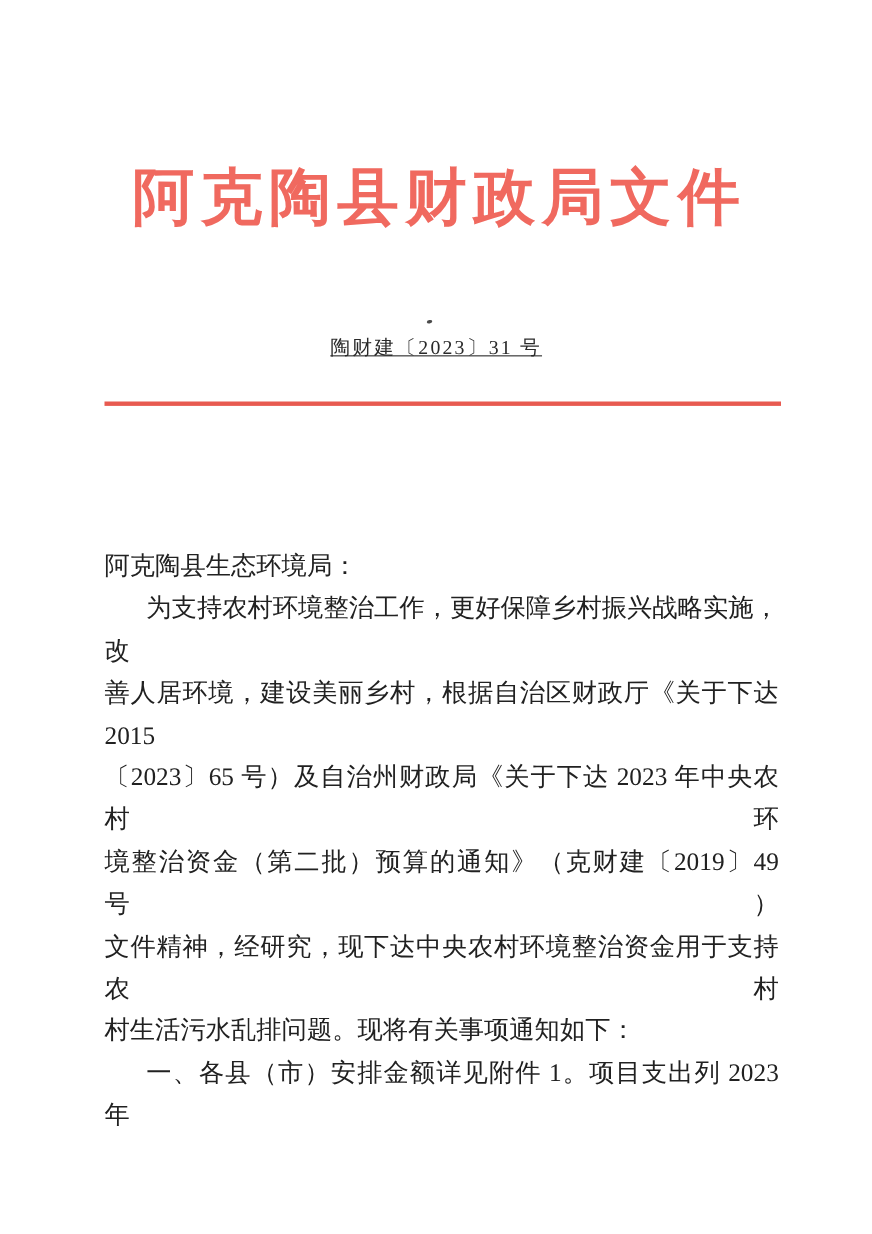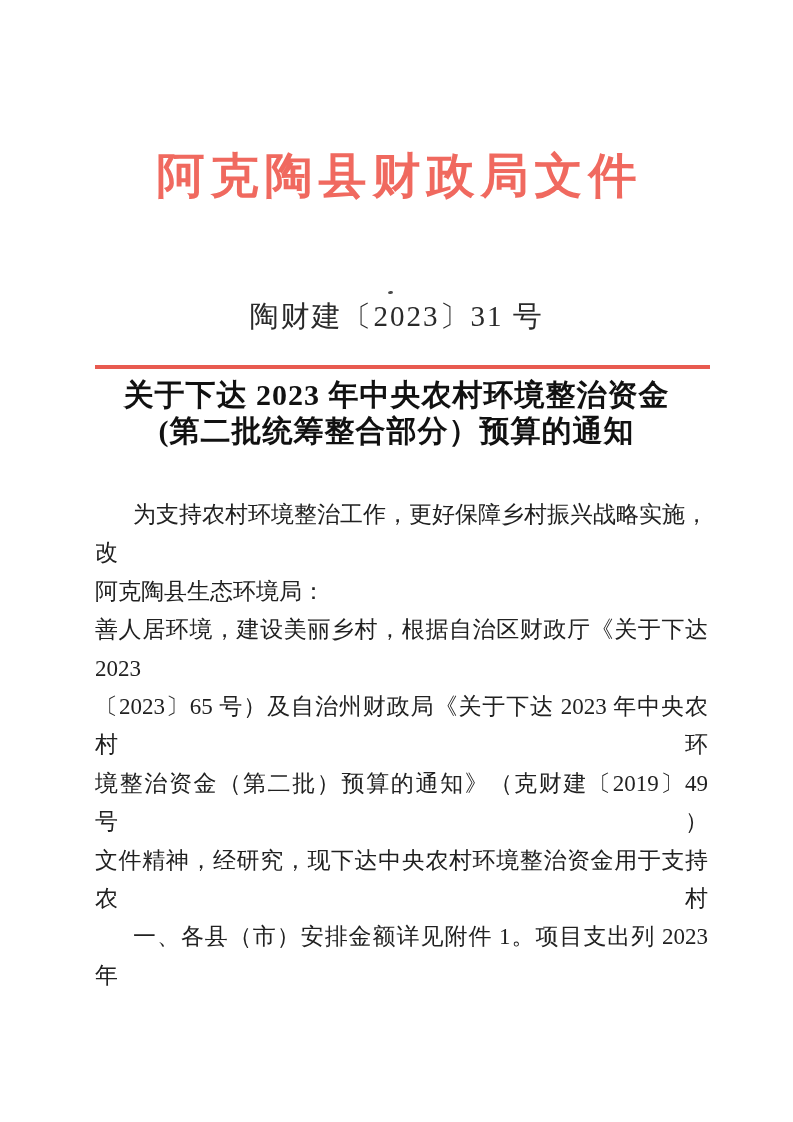--- a/index.html
+++ b/index.html
@@ -12,38 +12,39 @@
     overflow: hidden;
     font-family: "Liberation Serif", "DejaVu Serif", serif;
     color: #1e1e1e;
   }
   .org-title {
     position: absolute;
     top: 150px;
     left: 0;
     width: 100%;
     text-align: center;
-    font-size: 48px;
+    font-size: 56px;
     font-weight: bold;
     letter-spacing: 6px;
     text-indent: 6px;
     line-height: 1.1;
     color: #f0695f;
     white-space: nowrap;
   }
   .doc-number {
     position: absolute;
     top: 302px;
     left: 0;
     width: 100%;
     text-align: center;
-    font-size: 29px;
+    font-size: 18px;
     letter-spacing: 2px;
     line-height: 28px;
     color: #2a2a2a;
+    text-decoration: underline;
   }
   .speck {
     position: absolute;
     top: 291px;
     left: 388px;
     width: 5px;
     height: 3px;
     background: #4a4a4a;
     border-radius: 50%;
     transform: rotate(-8deg);
@@ -92,29 +93,26 @@
 <div class="page">
 
   <div class="org-title">阿克陶县财政局文件</div>
 
   <div class="doc-number">陶财建〔2023〕31 号</div>
 
   <div class="speck"></div>
 
   <div class="red-rule"></div>
 
-  <div class="doc-title">
-    <div>关于下达 2023 年中央农村环境整治资金</div>
-    <div>(第二批统筹整合部分）预算的通知</div>
-  </div>
 
   <div class="body-text">
+    <div class="bline">阿克陶县生态环境局：</div>
     <div class="bline fill indent">为支持农村环境整治工作，更好保障乡村振兴战略实施，改</div>
-    <div class="bline">阿克陶县生态环境局：</div>
-    <div class="bline fill">善人居环境，建设美丽乡村，根据自治区财政厅《关于下达 2023</div>
+    <div class="bline fill">善人居环境，建设美丽乡村，根据自治区财政厅《关于下达 2015</div>
     <div class="bline fill">〔2023〕65 号）及自治州财政局《关于下达 2023 年中央农村环</div>
     <div class="bline fill">境整治资金（第二批）预算的通知》（克财建〔2019〕49 号）</div>
     <div class="bline fill">文件精神，经研究，现下达中央农村环境整治资金用于支持农村</div>
+    <div class="bline">村生活污水乱排问题。现将有关事项通知如下：</div>
     <div class="bline fill indent">一、各县（市）安排金额详见附件 1。项目支出列 2023 年</div>
 
   </div>
 
 </div>
 
 </body></html>

